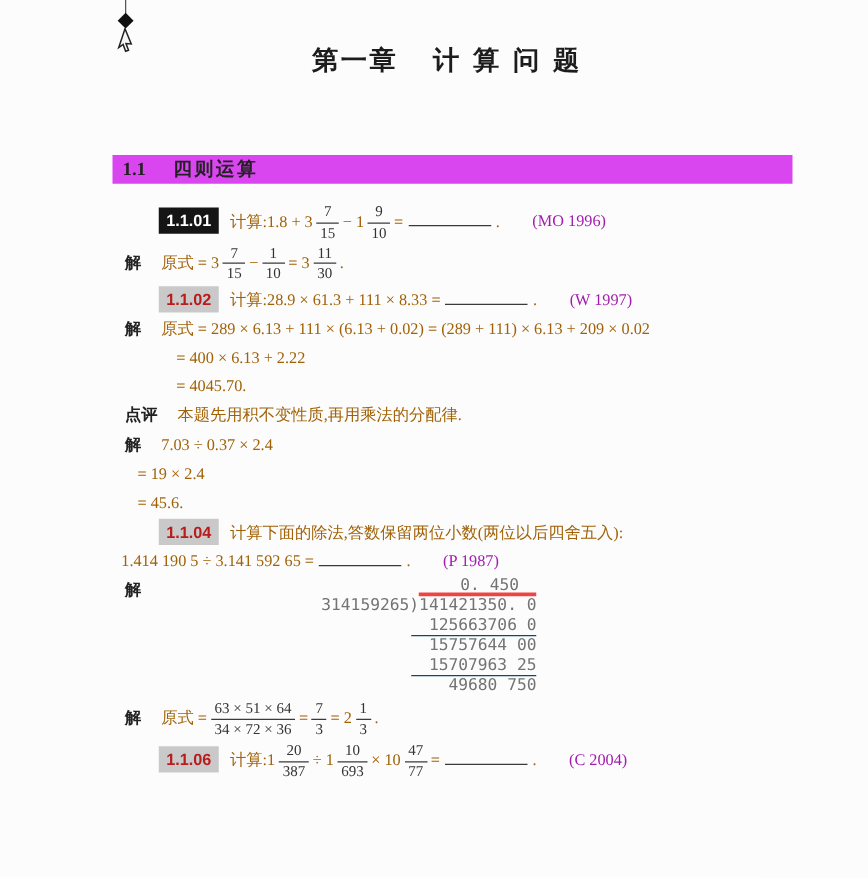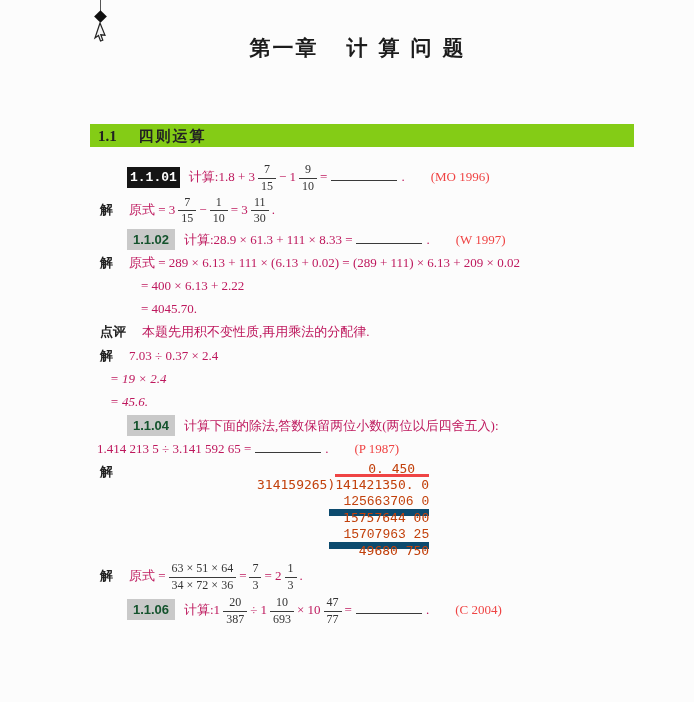--- a/index.html
+++ b/index.html
@@ -10,52 +10,52 @@
   
   .anchor-line{position:absolute;left:100px;top:0;width:1px;height:13px;background:#555;}
   .anchor-diamond{position:absolute;left:96px;top:12px;width:9px;height:9px;background:#101010;
         transform:rotate(45deg);}
   .cursor-svg{position:absolute;left:92px;top:22px;}
   
   .chapter-title{margin:0 0 0 0;text-align:center;font-family:"Liberation Sans","DejaVu Sans",sans-serif;
         font-weight:bold;font-size:21px;color:#1c1c1c;letter-spacing:2px;}
   .chapter-title .t2{margin-left:20px;letter-spacing:11px;}
   
-  .section-bar{margin-top:62px;margin-bottom:16px;height:23px;line-height:23px;background:#84cc16;
+  .section-bar{margin-top:62px;margin-bottom:16px;height:23px;line-height:23px;background:#d946ef;
         padding-left:8px;font-size:15px;color:#222;}
   .sec-num{font-weight:bold;font-family:"Liberation Serif",serif;margin-right:18px;}
   .sec-title{font-weight:bold;font-family:"Liberation Sans","DejaVu Sans",sans-serif;letter-spacing:2px;}
   
   .problem{margin:0 0 3px 0;}
   .line{line-height:21px;margin:2px 0;white-space:nowrap;}
   .stmt{padding-left:37px;}
   .stmt2{padding-left:7px;}
   .ind0{padding-left:10px;}
-  .ind1{padding-left:20px;font-style:italic;}
+  .ind1{padding-left:20px;}
   .ind2{padding-left:51px;}
   .plabel{display:inline-block;min-width:42px;text-align:center;padding:0 3px;margin-right:9px;
         font-family:"Liberation Sans","DejaVu Sans",sans-serif;font-weight:bold;font-size:13px;}
-  .plabel.dark{background:#151515;color:#ffffff;font-family:Liberation Mono, monospace;}
-  .plabel.gray{background:#c9c9c9;color:#14532d;}
+  .plabel.dark{background:#151515;color:#ffffff;}
+  .plabel.gray{background:#c9c9c9;color:#b91c1c;}
   .slabel{display:inline-block;font-family:"Liberation Sans","DejaVu Sans",sans-serif;
         font-weight:bold;color:#222;margin-right:16px;}
-  .seg{color:#be185d;}
+  .seg{color:#a16207;}
   .frac{display:inline-block;text-align:center;vertical-align:middle;font-size:12px;
         line-height:1.15;margin:0 3px;}
   .frac .fnum{display:block;padding:0 3px 1px 3px;border-bottom:1px solid #3a3a3a;}
   .frac .fden{display:block;padding:1px 3px 0 3px;}
   .blank{display:inline-block;width:66px;height:13px;border-bottom:1px solid #3a3a3a;
         margin:0 4px;vertical-align:baseline;}
-  .source{margin-left:26px;color:#ef4444;}
+  .source{margin-left:26px;color:#a21caf;}
   
   .division{display:inline-block;vertical-align:top;margin-left:128px;
         font-family:"DejaVu Sans Mono","Liberation Mono",monospace;font-size:13px;}
-  .divrow{display:block;text-align:right;white-space:pre;line-height:16px;color:#c2410c;}
+  .divrow{display:block;text-align:right;white-space:pre;line-height:16px;color:#737373;}
   .divrow.quot{padding-right:14px;}
-  .divrow.u .uline{border-bottom:7px solid #0c4a6e;padding-left:14px;font-family:Liberation Mono, monospace;}
+  .divrow.u .uline{border-bottom:1px solid #0c4a6e;padding-left:14px;}
   .dividend{border-top:3px solid #ef4444;}
 </style>
 </head>
 <body>
 
 <div class="page">
 
   <div class="anchor-line"></div>
   <div class="anchor-diamond"></div>
   <svg class="cursor-svg" width="18" height="22" viewBox="0 0 18 22">
@@ -84,21 +84,21 @@
         <div class="line ind2"><span class="seg">= 4045.70.</span></div>
         <div class="line ind0"><span class="slabel">点评</span><span class="seg">本题先用积不变性质,再用乘法的分配律.</span></div>
       </div>
       <div class="problem">
         <div class="line ind0"><span class="slabel">解</span><span class="seg">7.03 ÷ 0.37 × 2.4</span></div>
         <div class="line ind1"><span class="seg">= 19 × 2.4</span></div>
         <div class="line ind1"><span class="seg">= 45.6.</span></div>
       </div>
       <div class="problem">
         <div class="line stmt"><span class="plabel gray">1.1.04</span><span class="seg">计算下面的除法,答数保留两位小数(两位以后四舍五入):</span></div>
-        <div class="line stmt2"><span class="seg">1.414 213 5 ÷ 3.141 592 65 =</span><span class="blank"></span><span class="seg">.</span><span class="source">(P 1987)</span></div>
+        <div class="line stmt2"><span class="seg">1.414 190 5 ÷ 3.141 592 65 =</span><span class="blank"></span><span class="seg">.</span><span class="source">(P 1987)</span></div>
         <div class="line ind0"><span class="slabel">解</span><span class="division"><span class="divrow quot">0. 450</span><span class="divrow"><span class="divisor">314159265</span><span class="paren">)</span><span class="dividend">141421350. 0</span></span><span class="divrow u"><span class="uline">125663706 0</span></span><span class="divrow"><span>15757644 00</span></span><span class="divrow u"><span class="uline">15707963 25</span></span><span class="divrow"><span>49680 750</span></span></span></div>
       </div>
       <div class="problem">
         <div class="line ind0"><span class="slabel">解</span><span class="seg">原式 =</span><span class="frac"><span class="fnum">63 × 51 × 64</span><span class="fden">34 × 72 × 36</span></span><span class="seg">=</span><span class="frac"><span class="fnum">7</span><span class="fden">3</span></span><span class="seg">= 2</span><span class="frac"><span class="fnum">1</span><span class="fden">3</span></span><span class="seg">.</span></div>
       </div>
       <div class="problem">
         <div class="line stmt"><span class="plabel gray">1.1.06</span><span class="seg">计算:1</span><span class="frac"><span class="fnum">20</span><span class="fden">387</span></span><span class="seg">÷ 1</span><span class="frac"><span class="fnum">10</span><span class="fden">693</span></span><span class="seg">× 10</span><span class="frac"><span class="fnum">47</span><span class="fden">77</span></span><span class="seg">=</span><span class="blank"></span><span class="seg">.</span><span class="source">(C 2004)</span></div>
       </div>
     </div>
 

